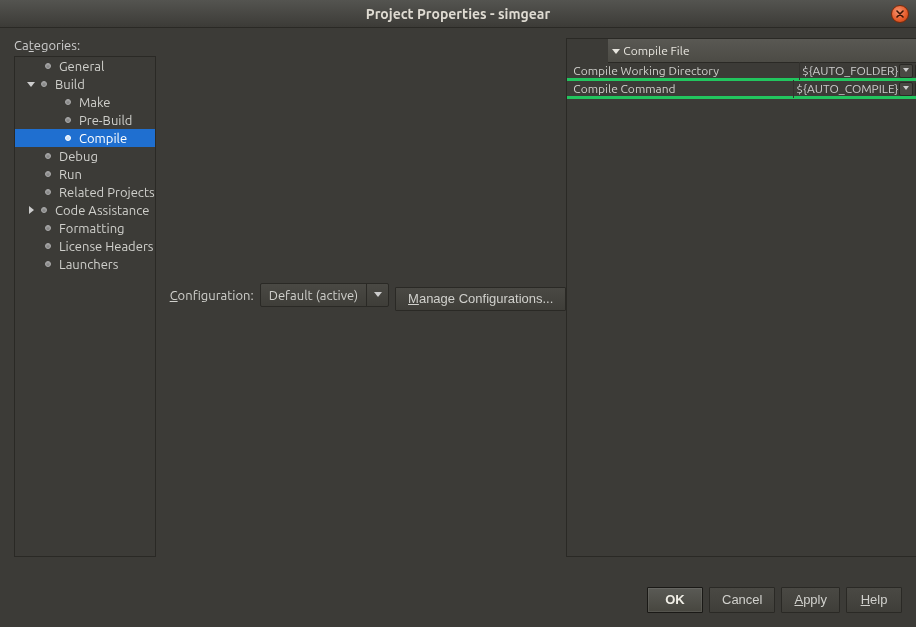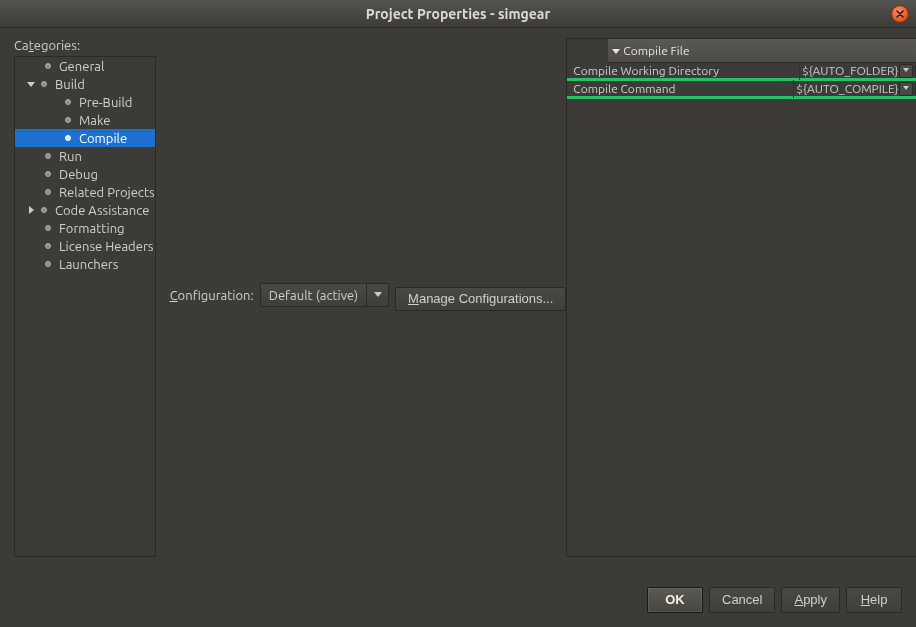--- a/index.html
+++ b/index.html
@@ -266,41 +266,41 @@
               <svg width="8" height="8" viewBox="0 0 8 8">
                   <path d="M0 2 L8 2 L4 7 Z" fill="#ccc"></path>
                 </svg>
             </span>
             <span class="bullet"></span>
             <span>Build</span>
           </div>
 
           <div class="tree-item" style="padding-left:48px">
             <span class="bullet"></span>
+            <span>Make</span>
+          </div>
+
+          <div class="tree-item" style="padding-left:48px">
+            <span class="bullet"></span>
             <span>Pre-Build</span>
-          </div>
-
-          <div class="tree-item" style="padding-left:48px">
-            <span class="bullet"></span>
-            <span>Make</span>
           </div>
 
           <div class="tree-item selected" style="padding-left:48px">
             <span class="bullet" style="background:#cde2fb;border-color:#fff"></span>
             <span>Compile</span>
           </div>
 
           <div class="tree-item" style="padding-left:28px">
             <span class="bullet"></span>
+            <span>Debug</span>
+          </div>
+
+          <div class="tree-item" style="padding-left:28px">
+            <span class="bullet"></span>
             <span>Run</span>
-          </div>
-
-          <div class="tree-item" style="padding-left:28px">
-            <span class="bullet"></span>
-            <span>Debug</span>
           </div>
 
           <div class="tree-item" style="padding-left:28px">
             <span class="bullet"></span>
             <span>Related Projects</span>
           </div>
 
           <div class="tree-item" style="padding-left:10px">
             <span class="expander">
               <svg width="8" height="8" viewBox="0 0 8 8">

